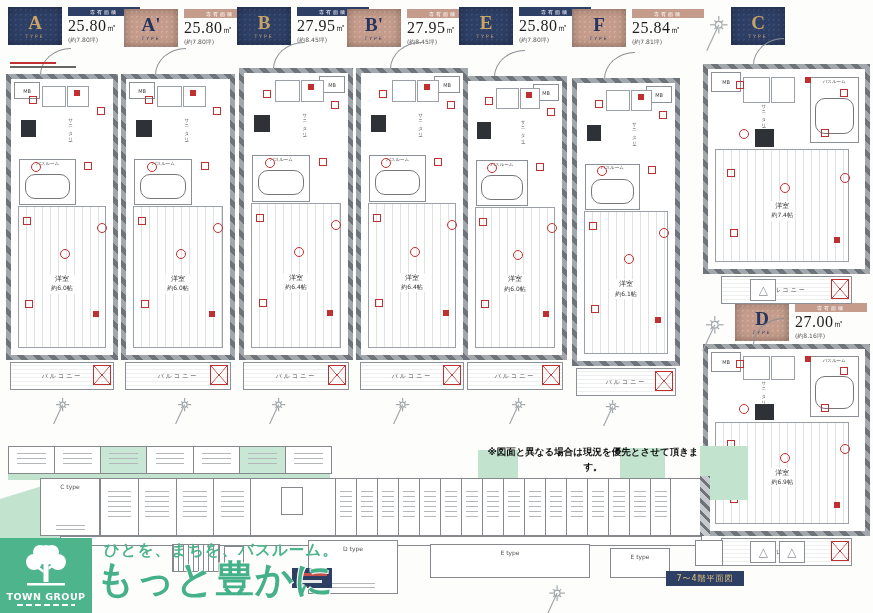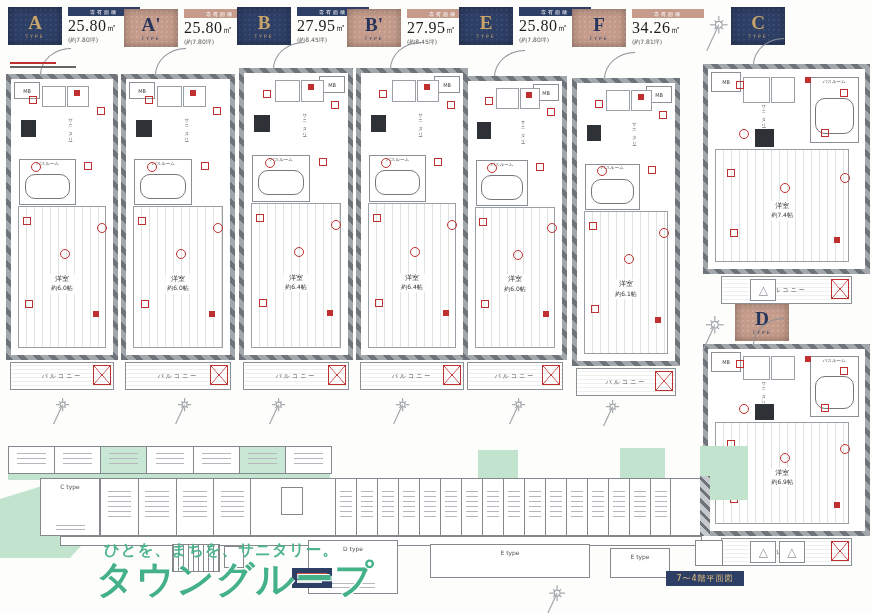--- a/index.html
+++ b/index.html
@@ -147,34 +147,39 @@
           <div class="tsubo">(約7.80坪)</div>
         </div>
       </div>
       <div class="badge" style="left: 572px; top: 9px;">
         <div class="tile beige">
           <div class="tile-letter">F</div>
           <div class="tile-type">TYPE</div>
         </div>
         <div class="areabox">
           <div class="areabar beige">専有面積</div>
-          <div class="areanum"><span>34.26</span><span class="unit">㎡</span></div>
+          <div class="areanum"><span>25.84</span><span class="unit">㎡</span></div>
           <div class="tsubo">(約7.81坪)</div>
         </div>
       </div>
       <div class="badge" style="left: 731px; top: 7px;">
         <div class="tile navy">
           <div class="tile-letter">C</div>
           <div class="tile-type">TYPE</div>
         </div>
       </div>
       <div class="badge" style="left: 735px; top: 303px;">
         <div class="tile beige">
           <div class="tile-letter">D</div>
           <div class="tile-type">TYPE</div>
+        </div>
+        <div class="areabox">
+          <div class="areabar beige">専有面積</div>
+          <div class="areanum"><span>27.00</span><span class="unit">㎡</span></div>
+          <div class="tsubo">(約8.16坪)</div>
         </div>
       </div>
     </div>
   <div id="plans-layer">
       <div class="plan" style="left: 6px; top: 74px; width: 112px; height: 316px;">
         <div class="arc"></div>
         <div class="walls">
           <div class="mb" style="top: 3px; width: 24px; height: 15px; left: 3px;">MB</div>
           <div class="obox" style="left: 30%; top: 2.5%; width: 22%; height: 7%;"></div>
           <div class="obox" style="left: 55%; top: 2.5%; width: 20%; height: 7%;"></div>
@@ -445,20 +450,21 @@
           <div class="xbox" style="right: 2px; top: 2px; width: 16px; height: 18px;"></div>
           <div class="tribox" style="left: 22%; top: 2px; width: 24px; height: 20px;">△</div>
           <div class="tribox" style="left: 44%; top: 2px; width: 24px; height: 20px;">△</div>
         </div>
       </div>
       <div class="microline" style="left: 10px; top: 62px; width: 46px; background: rgb(192, 48, 48);"></div>
       <div class="microline" style="left: 10px; top: 66px; width: 66px; background: rgb(102, 102, 102);"></div>
     </div>
 
   <div id="notes">
+    <div>※図面と異なる場合は現況を優先とさせて頂きます。</div>
   </div>
 
   <div id="site-layer">
       <div class="green" style="left: 0px; top: 48px; width: 100px; height: 72px; clip-path: polygon(0px 18%, 42% 0px, 100% 55%, 70% 100%, 0px 100%);"></div>
       <div class="green" style="left: 8px; top: 32px; width: 322px; height: 10px;"></div>
       <div class="green" style="left: 478px; top: 12px; width: 40px; height: 28px;"></div>
       <div class="green" style="left: 620px; top: 10px; width: 45px; height: 32px;"></div>
       <div class="green" style="left: 700px; top: 8px; width: 48px; height: 54px;"></div>
       <div class="cellrow" style="left: 8px; top: 8px; width: 322px; height: 26px;">
         <div class="cell"></div>
@@ -514,22 +520,39 @@
       </div>
       <div class="srect" style="left: 610px; top: 110px; width: 58px; height: 28px;">
         <div class="blocklabel">E type</div>
       </div>
       <div class="srect" style="left: 695px; top: 102px; width: 26px; height: 24px;"></div>
     </div>
   <div id="site-badge">7〜4階平面図</div>
   <div id="mini-tag"></div>
 
   <div id="logo-area">
-    <div id="tagline">ひとを、まちを、サニタリー。</div>
-    <div id="brand">タウングループ</div>
+    <div id="logo-box">
+      <svg width="62" height="48" viewBox="0 0 62 48" style="margin-top:4px">
+        <g fill="#ffffff">
+          <circle cx="31" cy="13" r="10"></circle>
+            <circle cx="19" cy="20" r="8"></circle>
+            <circle cx="43" cy="20" r="8"></circle>
+          <circle cx="25" cy="10" r="7"></circle>
+            <circle cx="37" cy="10" r="7"></circle>
+          <rect x="28.5" y="20" width="5" height="20"></rect>
+          <path d="M28.5 28 L20 22 L20 25 L28.5 31 Z"></path>
+            <path d="M33.5 25 L42 19 L42 22 L33.5 28 Z"></path>
+          <rect x="12" y="41" width="38" height="2.5"></rect>
+        </g>
+      </svg>
+      <div id="logo-mark-text">TOWN GROUP</div>
+      <div id="logo-tinyline"></div>
+    </div>
+    <div id="tagline">ひとを、まちを、バスルーム。</div>
+    <div id="brand">もっと豊かに</div>
   </div>
 
 <div class="compass" style="left: 50px; top: 392px;"><svg width="30" height="37.5" viewBox="0 0 30 37.5">
         <g stroke="#a3a8ad" stroke-width="1.2" fill="none">
           <line x1="15.57" y1="12.6" x2="19.2" y2="12.6"></line>
           <line x1="14.070074998086831" y1="14.070074998086831" x2="15.86683332908185" y2="15.866833329081848"></line>
           <line x1="12.6" y1="15.57" x2="12.6" y2="19.2"></line>
           <line x1="11.129925001913168" y1="14.070074998086831" x2="9.333166670918152" y2="15.86683332908185"></line>
           <line x1="9.629999999999999" y1="12.6" x2="6" y2="12.6"></line>
           <line x1="11.129925001913167" y1="11.129925001913168" x2="9.33316667091815" y2="9.333166670918152"></line>

